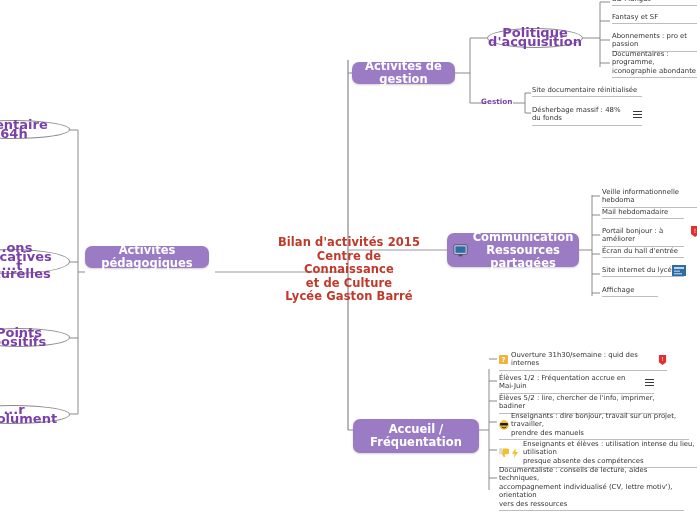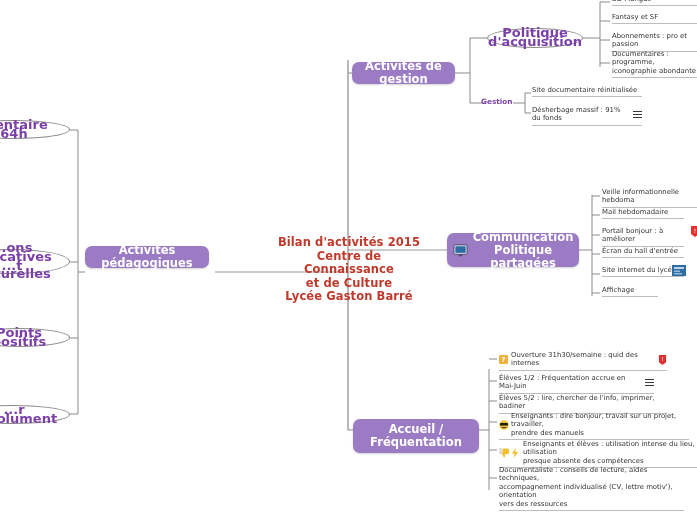--- a/index.html
+++ b/index.html
@@ -145,21 +145,21 @@
   </div>
   <div class="leaf" style="left:612px;top:50px;width:85px;">
     <span class="txt">Documentaires : programme,
 iconographie abondante</span>
   </div>
 
   <div class="leaf" style="left:532px;top:86px;width:110px;">
     <span class="txt">Site documentaire réinitialisée</span>
   </div>
   <div class="leaf" style="left:532px;top:106px;width:110px;">
-    <span class="txt">Désherbage massif : 91% du fonds</span>
+    <span class="txt">Désherbage massif : 48% du fonds</span>
     <span class="hamb">
         <i></i>
         <i></i>
         <i></i>
       </span>
   </div>
 
   <div class="pill" style="left:85px;top:246px;width:124px;height:21px;">
     <span class="lbl">Activités pédagogiques</span>
   </div>
@@ -172,21 +172,21 @@
 
   <div class="pill" style="left:447px;top:233px;width:132px;height:34px;">
     <span class="ico monitor">
       <svg viewBox="0 0 16 16" width="15" height="15">
         <rect x="1" y="2" width="14" height="10" rx="1" fill="#e9e6f2" stroke="#4a4a6a" stroke-width="1"></rect>
         <rect x="2.5" y="3.5" width="11" height="7" fill="#2e6da4"></rect>
         <rect x="6" y="12.2" width="4" height="2" fill="#4a4a6a"></rect>
       </svg>
     </span>
     <span class="lbl">Communication
-Politique partagées</span>
+Ressources partagées</span>
   </div>
 
   <div class="leaf" style="left:602px;top:188px;width:95px;">
     <span class="txt">Veille informationnelle hebdoma</span>
   </div>
   <div class="leaf" style="left:602px;top:208px;width:82px;align-items:center;">
     <span class="txt">Mail hebdomadaire</span>
   </div>
   <div class="leaf" style="left:602px;top:227px;width:82px;">
     <span class="txt">Portail bonjour : à améliorer</span>

